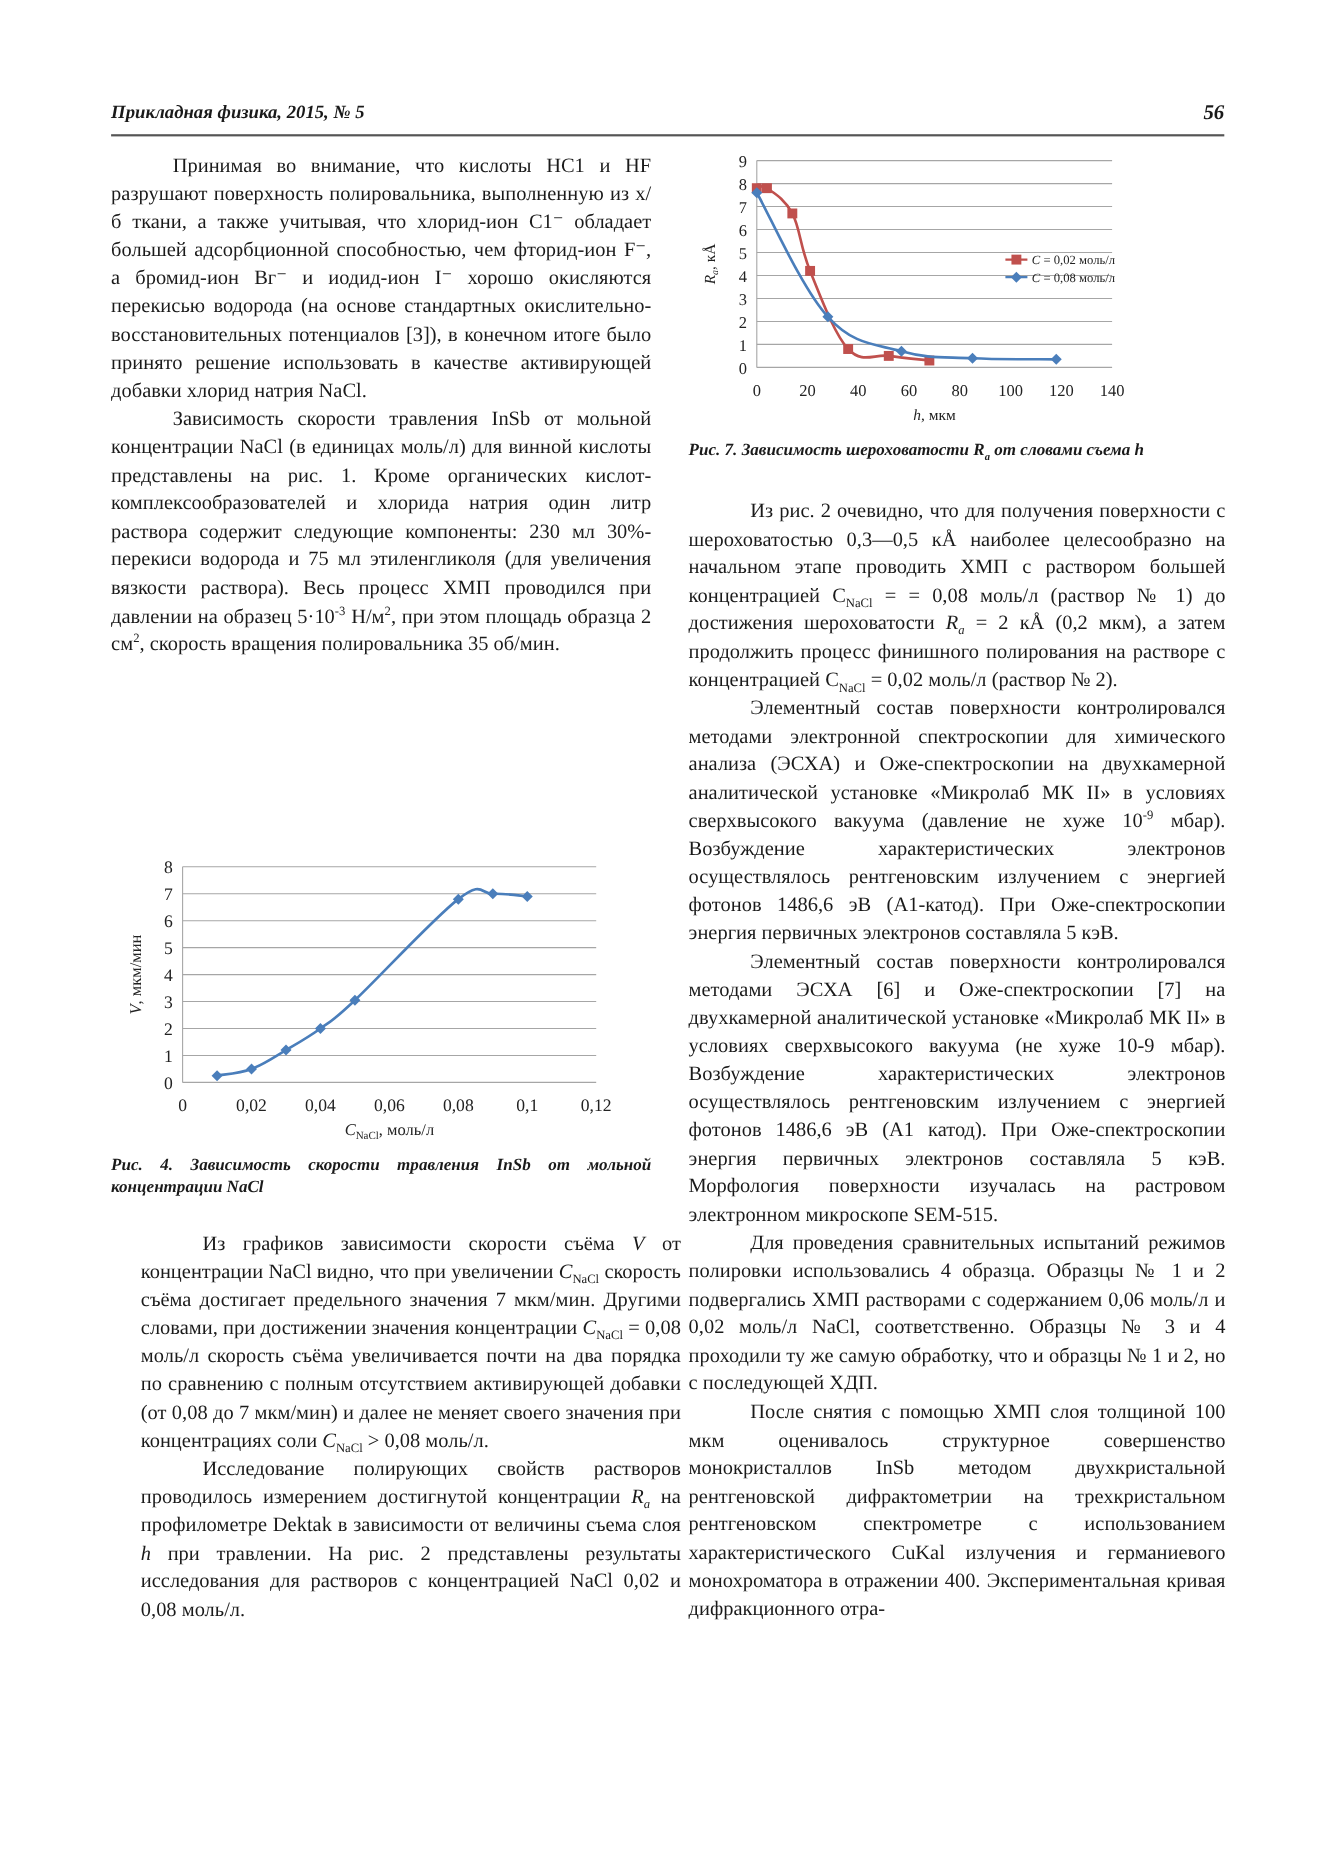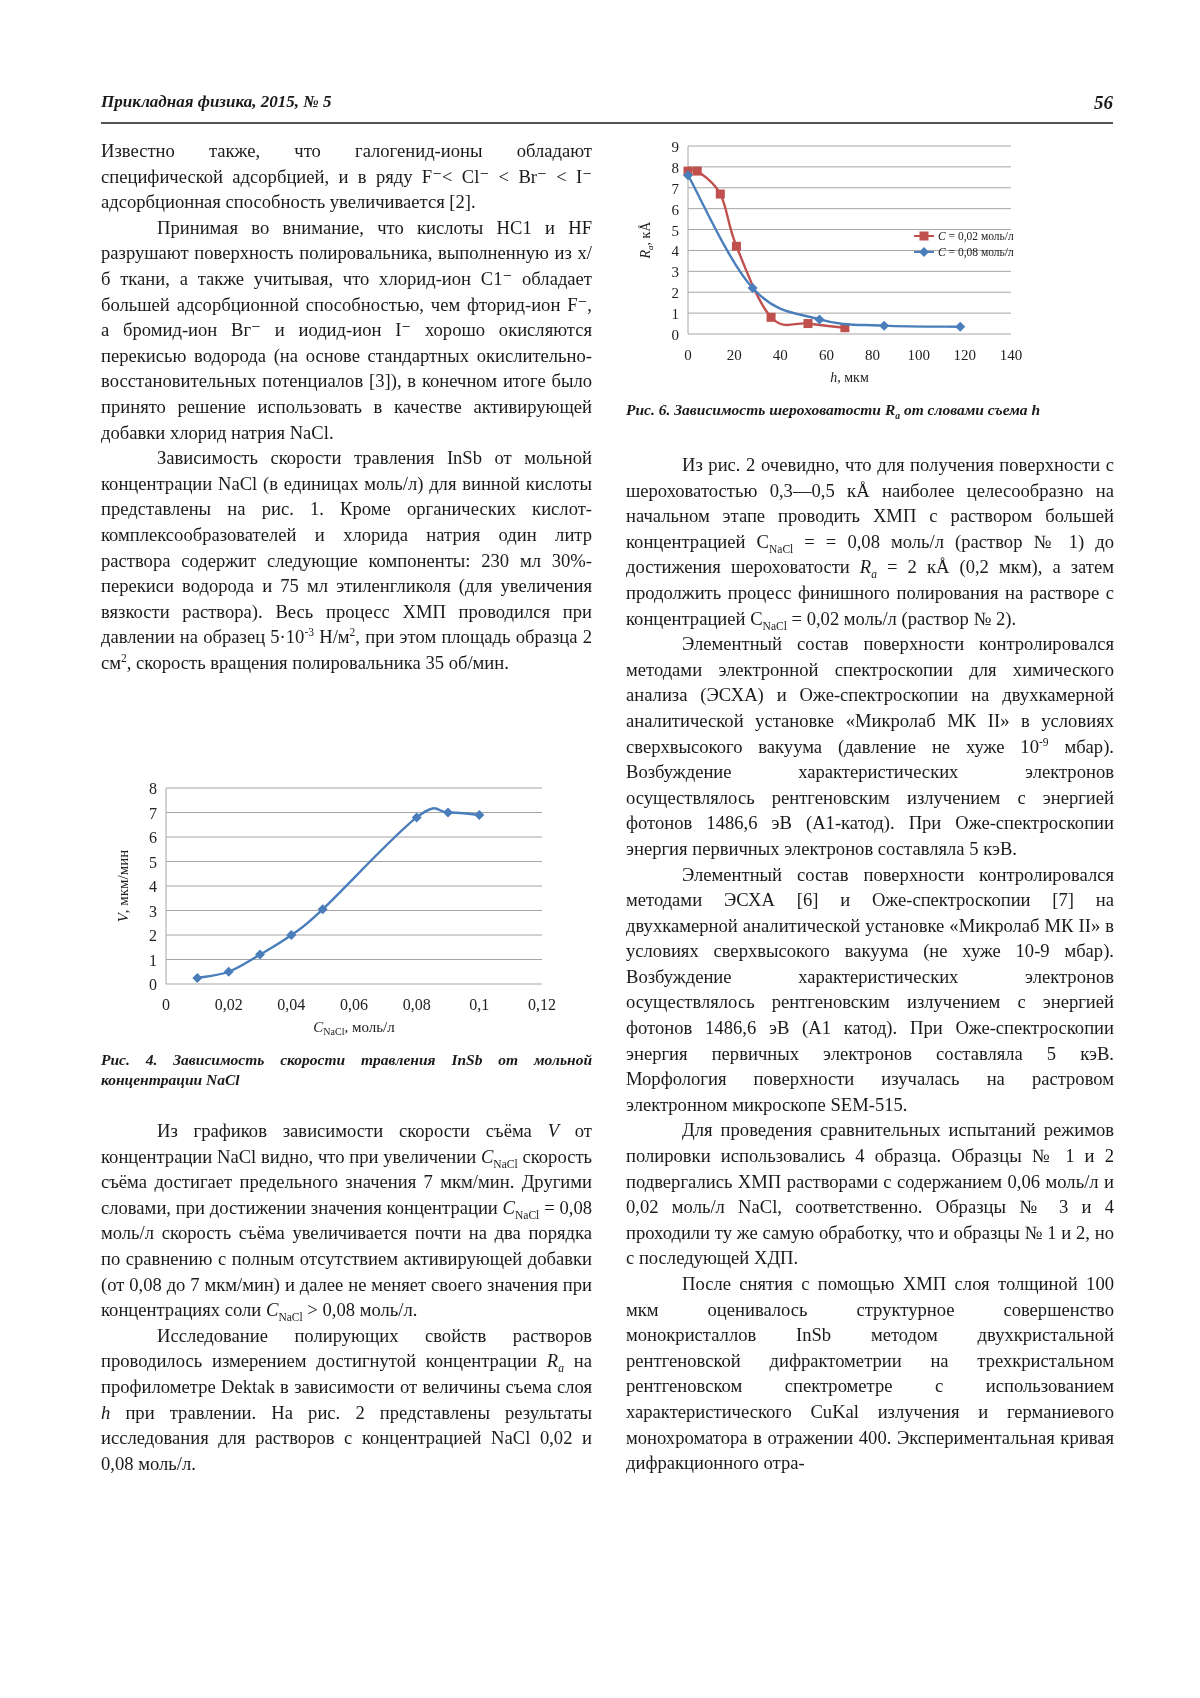--- a/index.html
+++ b/index.html
@@ -21,21 +21,20 @@
 </head>
 <body>
 
 <div class="header">
   <span class="journal">Прикладная физика, 2015, № 5</span>
   <span class="pageno">56</span>
 </div>
 <div class="rule"></div>
 
 <div class="col col-left" style="top:138px;">
-  <p>Известно также, что галогенид-ионы обладают специфической адсорбцией, и в ряду F⁻&lt; Cl⁻ &lt; Br⁻ &lt; I⁻ адсорбционная способность увеличивается [2].</p>
   <p class="ind">Принимая во внимание, что кислоты HC1 и HF разрушают поверхность полировальника, выполненную из х/б ткани, а также учитывая, что хлорид-ион C1⁻ обладает большей адсорбционной способностью, чем фторид-ион F⁻, а бромид-ион Вг⁻ и иодид-ион I⁻ хорошо окисляются перекисью водорода (на основе стандартных окислительно-восстановительных потенциалов [3]), в конечном итоге было принято решение использовать в качестве активирующей добавки хлорид натрия NaCl.</p>
   <p class="ind"><span>Зависимость скорости травления InSb от мольной концентрации NaCl (в единицах моль/л) для винной кислоты представлены на рис. 1. Кроме органических кислот-комплексообразователей и хлорида натрия один литр раствора содержит следующие компоненты: 230 мл 30%-перекиси водорода и 75 мл этиленгликоля (для увеличения вязкости раствора). Весь процесс ХМП проводился при давлении на образец 5·10</span><sup>-3</sup><span> Н/м</span><sup>2</sup><span>, при этом площадь образца 2 см</span><sup>2</sup><span>, скорость вращения полировальника 35 об/мин.</span></p>
 </div>
 
 <svg id="fig1" style="position:absolute; left:100px; top:780px;" width="490" height="262">
     <line x1="66" x2="442" y1="204" y2="204" stroke="#a6a6a6" stroke-width="1"></line>
     <text x="57" y="210" text-anchor="end" font-size="16" fill="#222">0</text>
     <line x1="66" x2="442" y1="179.5" y2="179.5" stroke="#a6a6a6" stroke-width="1"></line>
     <text x="57" y="185.5" text-anchor="end" font-size="16" fill="#222">1</text>
     <line x1="66" x2="442" y1="155" y2="155" stroke="#a6a6a6" stroke-width="1"></line>
@@ -67,21 +66,21 @@
     <polygon points="191.33333333333334,150 196.33333333333334,155 191.33333333333334,160 186.33333333333334,155" fill="#4a7ebb"></polygon>
     <polygon points="222.66666666666669,124.275 227.66666666666669,129.275 222.66666666666669,134.275 217.66666666666669,129.275" fill="#4a7ebb"></polygon>
     <polygon points="316.6666666666667,32.400000000000006 321.6666666666667,37.400000000000006 316.6666666666667,42.400000000000006 311.6666666666667,37.400000000000006" fill="#4a7ebb"></polygon>
     <polygon points="348,27.5 353,32.5 348,37.5 343,32.5" fill="#4a7ebb"></polygon>
     <polygon points="379.33333333333337,29.94999999999999 384.33333333333337,34.94999999999999 379.33333333333337,39.94999999999999 374.33333333333337,34.94999999999999" fill="#4a7ebb"></polygon>
     <text x="254" y="252" text-anchor="middle" font-size="15" fill="#222"><tspan font-style="italic">C</tspan><tspan font-size="10" dy="3">NaCl</tspan><tspan dy="-3">, моль/л</tspan></text>
     <text x="28" y="106" text-anchor="middle" font-size="15" fill="#222" transform="rotate(-90 28 106)"><tspan font-style="italic">V</tspan><tspan>, мкм/мин</tspan></text>
   </svg>
 <div class="caption" style="left:101px; top:1050px; width:491px;">Рис. 4. Зависимость скорости травления InSb от мольной концентрации NaCl</div>
 
-<div class="col col-left" style="top:1118px;">
+<div class="col col-left" style="top:1118px;margin-left:27px;">
   <p class="ind"><span>Из графиков зависимости скорости съёма </span><i>V</i><span> от концентрации NaCl видно, что при увеличении </span><i>C</i><sub>NaCl</sub><span> скорость съёма достигает предельного значения 7 мкм/мин. Другими словами, при достижении значения концентрации </span><i>C</i><sub>NaCl</sub><span> = 0,08 моль/л скорость съёма увеличивается почти на два порядка по сравнению с полным отсутствием активирующей добавки (от 0,08 до 7 мкм/мин) и далее не меняет своего значения при концентрациях соли </span><i>C</i><sub>NaCl</sub><span> &gt; 0,08 моль/л.</span></p>
   <p class="ind"><span>Исследование полирующих свойств растворов проводилось измерением достигнутой концентрации </span><i>R</i><sub><i>a</i></sub><span> на профилометре Dektak в зависимости от величины съема слоя </span><i>h</i><span> при травлении. На рис. 2 представлены результаты исследования для растворов с концентрацией NaCl 0,02 и 0,08 моль/л.</span></p>
 </div>
 
 <svg id="fig2" style="position:absolute; left:620px; top:130px;" width="500" height="262">
     <line x1="68" x2="391" y1="204" y2="204" stroke="#a6a6a6" stroke-width="1"></line>
     <text x="59" y="210" text-anchor="end" font-size="15" fill="#222">0</text>
     <line x1="68" x2="391" y1="183.11111111111111" y2="183.11111111111111" stroke="#a6a6a6" stroke-width="1"></line>
     <text x="59" y="189.11111111111111" text-anchor="end" font-size="15" fill="#222">1</text>
     <line x1="68" x2="391" y1="162.22222222222223" y2="162.22222222222223" stroke="#a6a6a6" stroke-width="1"></line>
@@ -129,21 +128,21 @@
       <line x1="294" x2="314" y1="106" y2="106" stroke="#c0504d" stroke-width="2"></line>
       <rect x="299.5" y="101.5" width="9" height="9" fill="#c0504d"></rect>
       <text x="318" y="110" font-size="11.5" fill="#222"><tspan font-style="italic">C</tspan><tspan> = 0,02 моль/л</tspan></text>
     </g>
     <g>
       <line x1="294" x2="314" y1="122" y2="122" stroke="#4a7ebb" stroke-width="2"></line>
       <polygon points="304,117 309,122 304,127 299,122" fill="#4a7ebb"></polygon>
       <text x="318" y="126" font-size="11.5" fill="#222"><tspan font-style="italic">C</tspan><tspan> = 0,08 моль/л</tspan></text>
     </g>
   </svg>
-<div class="caption" style="left:626px; top:400px; width:488px;"><span>Рис. 6. Зависимость шероховатости </span><span>R</span><sub>a</sub><span> от словами съема h</span></div>
+<div class="caption" style="left:626px; top:400px; width:488px;"><span>Рис. 7. Зависимость шероховатости </span><span>R</span><sub>a</sub><span> от словами съема h</span></div>
 
 <div class="col col-right" style="top:452px;">
   <p class="ind"><span>Из рис. 2 очевидно, что для получения поверхности с шероховатостью 0,3—0,5 кÅ наиболее целесообразно на начальном этапе проводить ХМП с раствором большей концентрацией C</span><sub>NaCl</sub><span> = = 0,08 моль/л (раствор № 1) до достижения шероховатости </span><i>R</i><sub><i>a</i></sub><span> = 2 кÅ (0,2 мкм), а затем продолжить процесс финишного полирования на растворе с концентрацией C</span><sub>NaCl</sub><span> = 0,02 моль/л (раствор № 2).</span></p>
   <p class="ind"><span>Элементный состав поверхности контролировался методами электронной спектроскопии для химического анализа (ЭСХА) и Оже-спектроскопии на двухкамерной аналитической установке «Микролаб МК II» в условиях сверхвысокого вакуума (давление не хуже 10</span><sup>-9</sup><span> мбар). Возбуждение характеристических электронов осуществлялось рентгеновским излучением с энергией фотонов 1486,6 эВ (A1-катод). При Оже-спектроскопии энергия первичных электронов составляла 5 кэВ.</span></p>
   <p class="ind">Элементный состав поверхности контролировался методами ЭСХА [6] и Оже-спектроскопии [7] на двухкамерной аналитической установке «Микролаб МК II» в условиях сверхвысокого вакуума (не хуже 10-9 мбар). Возбуждение характеристических электронов осуществлялось рентгеновским излучением с энергией фотонов 1486,6 эВ (A1 катод). При Оже-спектроскопии энергия первичных электронов составляла 5 кэВ. Морфология поверхности изучалась на растровом электронном микроскопе SEM-515.</p>
   <p class="ind">Для проведения сравнительных испытаний режимов полировки использовались 4 образца. Образцы № 1 и 2 подвергались ХМП растворами с содержанием 0,06 моль/л и 0,02 моль/л NaCl, соответственно. Образцы № 3 и 4 проходили ту же самую обработку, что и образцы № 1 и 2, но с последующей ХДП.</p>
   <p class="ind">После снятия с помощью ХМП слоя толщиной 100 мкм оценивалось структурное совершенство монокристаллов InSb методом двухкристальной рентгеновской дифрактометрии на трехкристальном рентгеновском спектрометре с использованием характеристического CuKal излучения и германиевого монохроматора в отражении 400. Экспериментальная кривая дифракционного отра-</p>
 </div>
 
 </body></html>

